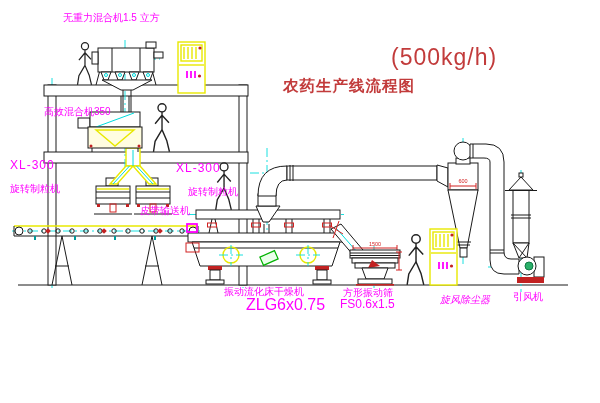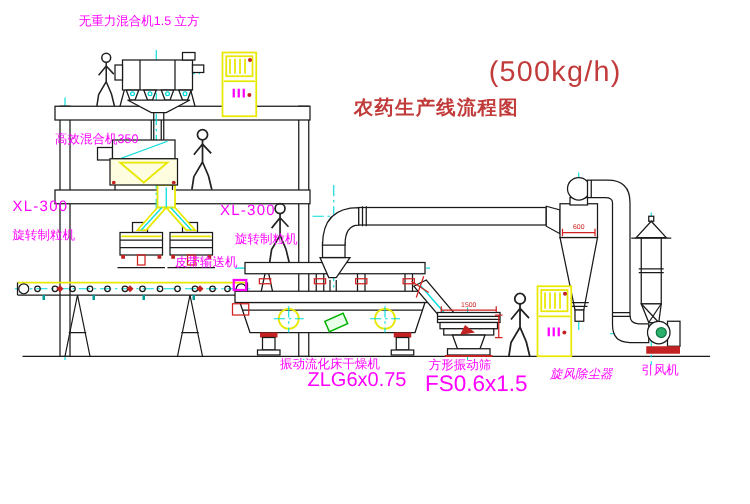--- a/index.html
+++ b/index.html
@@ -3,21 +3,21 @@
 <meta charset="utf-8">
 <style>
   html,body{margin:0;padding:0;background:#fff;}
   .canvas{position:relative;width:600px;height:403px;background:#fff;overflow:hidden;
           font-family:"Liberation Sans",sans-serif;}
   .canvas svg{position:absolute;left:0;top:0;}
   .lbl{position:absolute;color:#ff00ff;white-space:nowrap;line-height:1;}
   .sm{font-size:10px;letter-spacing:0px;}
   .xl{font-size:12px;letter-spacing:1px;}
   .md{font-size:16px;letter-spacing:0px;}
-  .md2{font-size:18px;letter-spacing:0px;}
+  .md2{font-size:12px;letter-spacing:0px;}
   .title-cn{position:absolute;color:#c23b3b;font-size:15.5px;font-weight:bold;letter-spacing:1px;white-space:nowrap;}
   .title-cap{position:absolute;color:#c23b3b;font-size:23px;font-weight:normal;letter-spacing:1px;white-space:nowrap;}
   
   .k{stroke:#1a1a1a;fill:none;stroke-width:1;}
   .kw{stroke:#1a1a1a;fill:#fff;stroke-width:1;}
   .y{stroke:#e8e800;fill:none;stroke-width:1.4;}
   .yw{stroke:#e8e800;fill:#fff;stroke-width:1.4;}
   .c{stroke:#00dcdc;fill:none;stroke-width:0.9;stroke-dasharray:9 3 2 3;}
   .cs{stroke:#00dcdc;fill:none;stroke-width:1;}
   .r{stroke:#d22222;fill:none;stroke-width:1;}

